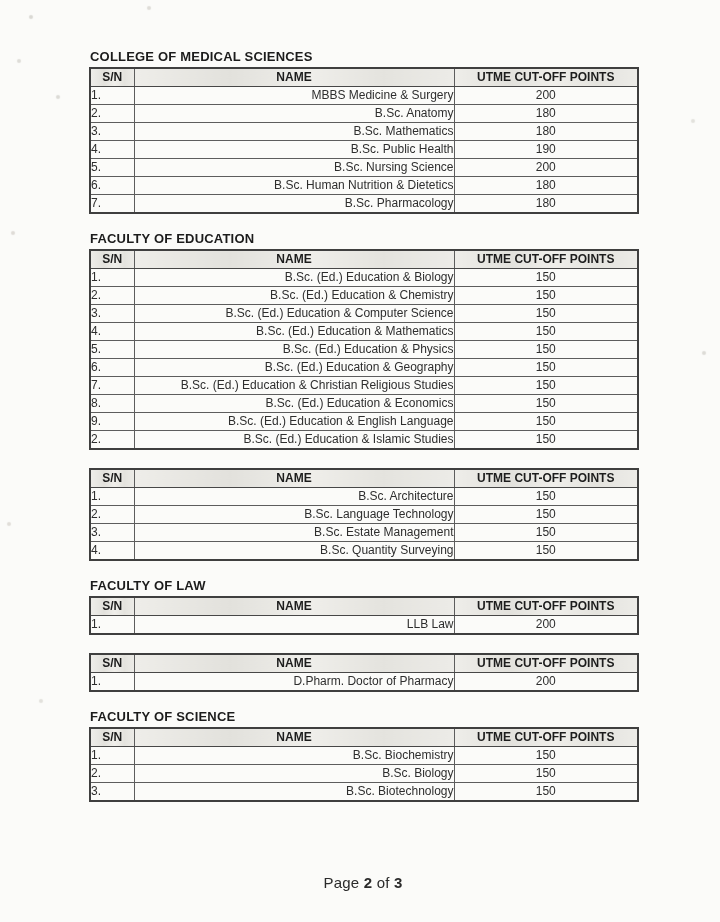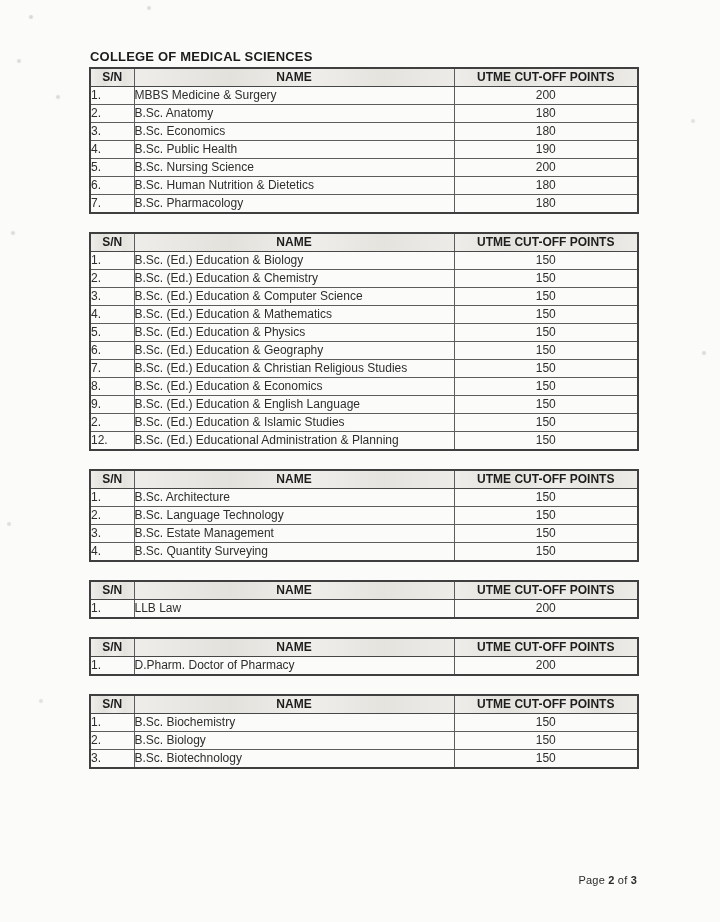--- a/index.html
+++ b/index.html
@@ -70,28 +70,28 @@
   th.sn, th.name { vertical-align:bottom; }
   th.points {
     text-align:center;
     white-space:pre-line;
     line-height:16px;
     vertical-align:middle;
     padding:2px 0;
   }
 
   th.sn, td.sn   { padding-left:7px; }
-  th.name, td.name { padding-left:9px; }
+  th.name, td.name { padding-left:9px;text-align:right; }
   td.points { text-align:center; }
   td { color:#2e2e2e; }
 
   .footer {
     position:absolute; left:89px; top:874px; width:548px;
-    text-align:right;
-    font-size:11px; color:#2b2b2b;
+    text-align:center;
+    font-size:15px; color:#2b2b2b;
     letter-spacing:.2px;
   }
   .footer b { font-weight:bold; }
 </style>
 </head>
 <body>
 
 <div class="speckles"></div>
 
 <div class="page">
@@ -118,21 +118,21 @@
   </tr>
 
   <tr>
     <td class="sn">2.</td>
     <td class="name">B.Sc. Anatomy</td>
     <td class="points">180</td>
   </tr>
 
   <tr>
     <td class="sn">3.</td>
-    <td class="name">B.Sc. Economics</td>
+    <td class="name">B.Sc. Mathematics</td>
     <td class="points">180</td>
   </tr>
 
   <tr>
     <td class="sn">4.</td>
     <td class="name">B.Sc. Public Health</td>
     <td class="points">190</td>
   </tr>
 
   <tr>
@@ -150,20 +150,21 @@
   <tr>
     <td class="sn">7.</td>
     <td class="name">B.Sc. Pharmacology</td>
     <td class="points">180</td>
   </tr>
 </tbody>
     </table>
   </div>
 
   <div class="faculty-section">
+    <div class="section-title">FACULTY OF EDUCATION</div>
     <table class="cutoff">
       <colgroup>
         <col class="c-sn">
           <col class="c-name">
           <col class="c-points">
       </colgroup>
       <thead>
         <tr>
           <th class="sn">S/N</th>
           <th class="name">NAME</th>
@@ -226,25 +227,20 @@
     <td class="points">150</td>
   </tr>
 
   <tr>
     <td class="sn">2.</td>
     <td class="name">B.Sc. (Ed.) Education &amp; Islamic Studies</td>
     <td class="points">150</td>
   </tr>
 
 
-  <tr>
-    <td class="sn">12.</td>
-    <td class="name">B.Sc. (Ed.) Educational Administration &amp; Planning</td>
-    <td class="points">150</td>
-  </tr>
 </tbody>
     </table>
   </div>
 
   <div class="faculty-section">
     <table class="cutoff">
       <colgroup>
         <col class="c-sn">
           <col class="c-name">
           <col class="c-points">
@@ -278,20 +274,21 @@
   <tr>
     <td class="sn">4.</td>
     <td class="name">B.Sc. Quantity Surveying</td>
     <td class="points">150</td>
   </tr>
 </tbody>
     </table>
   </div>
 
   <div class="faculty-section">
+    <div class="section-title">FACULTY OF LAW</div>
     <table class="cutoff">
       <colgroup>
         <col class="c-sn">
           <col class="c-name">
           <col class="c-points">
       </colgroup>
       <thead>
         <tr>
           <th class="sn">S/N</th>
           <th class="name">NAME</th>
@@ -326,20 +323,21 @@
   <tr>
     <td class="sn">1.</td>
     <td class="name">D.Pharm. Doctor of Pharmacy</td>
     <td class="points">200</td>
   </tr>
 </tbody>
     </table>
   </div>
 
   <div class="faculty-section">
+    <div class="section-title">FACULTY OF SCIENCE</div>
     <table class="cutoff">
       <colgroup>
         <col class="c-sn">
           <col class="c-name">
           <col class="c-points">
       </colgroup>
       <thead>
         <tr>
           <th class="sn">S/N</th>
           <th class="name">NAME</th>

